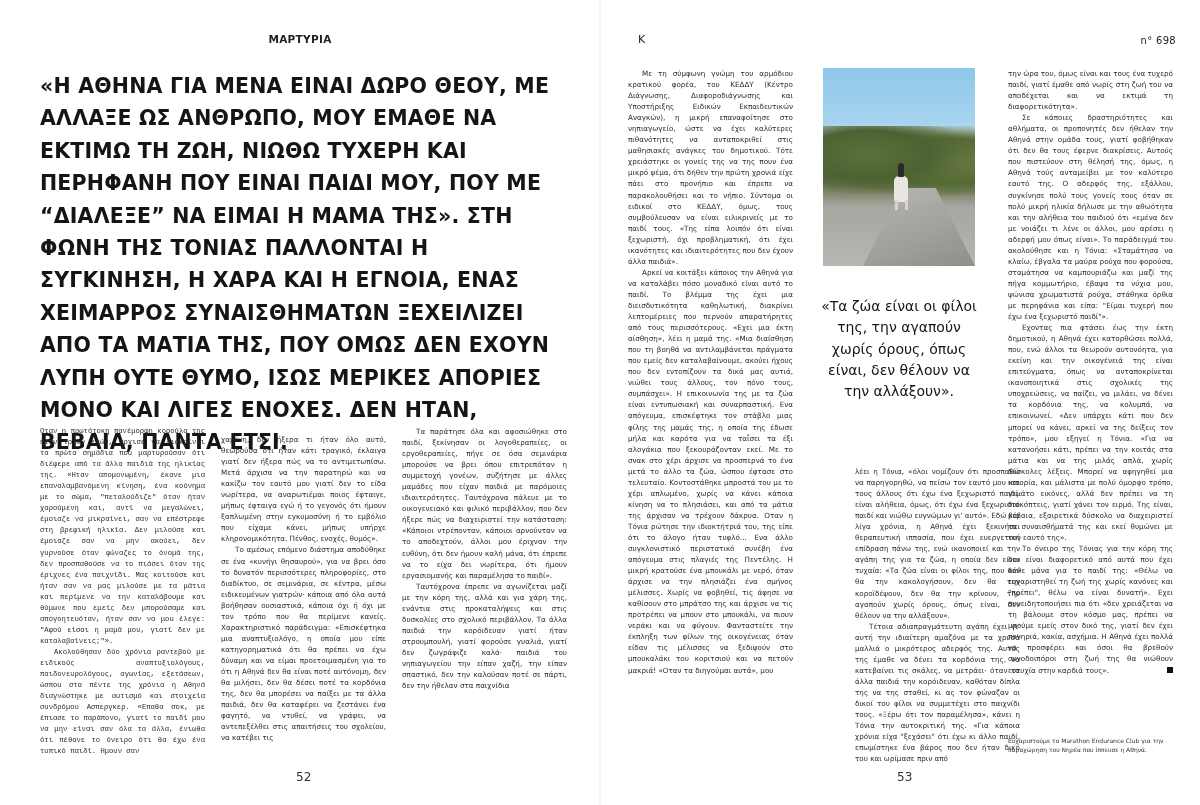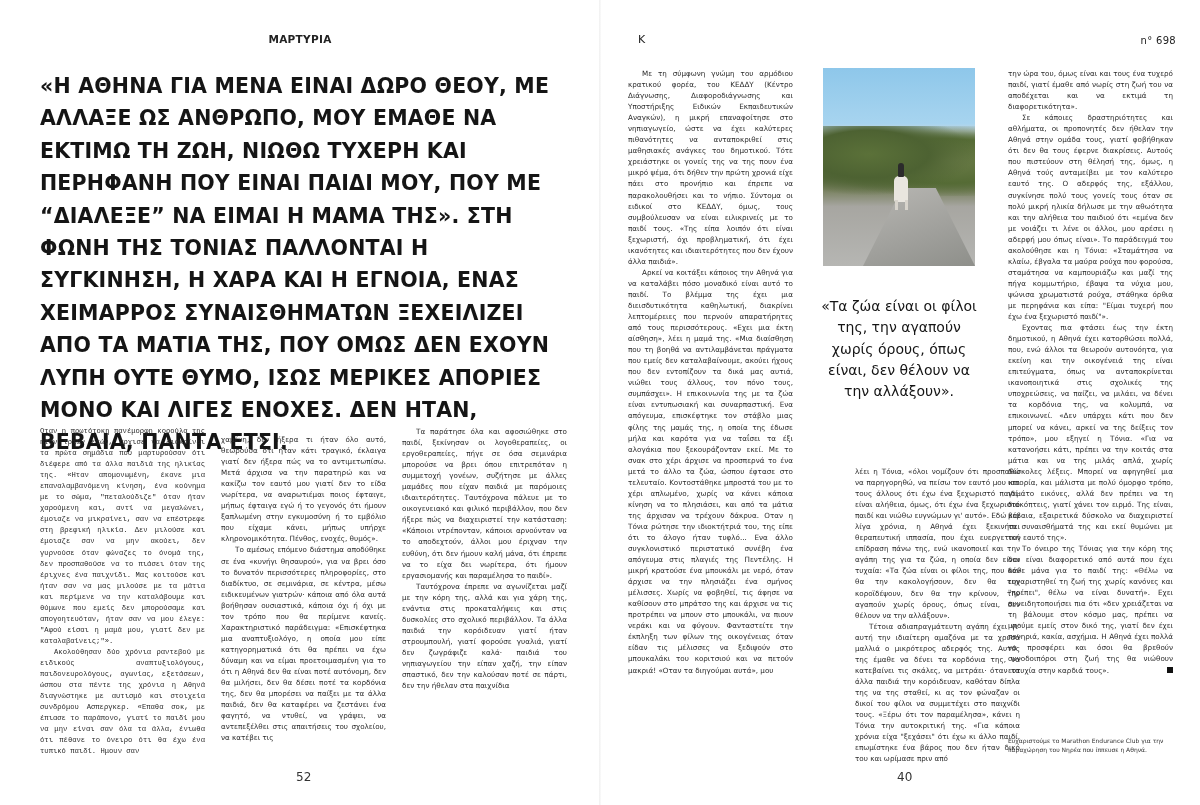--- a/index.html
+++ b/index.html
@@ -123,14 +123,14 @@
 
   <div class="col c6">
     <p>την ώρα του, όμως είναι και τους ένα τυχερό παιδί, γιατί έμαθε από νωρίς στη ζωή του να αποδέχεται και να εκτιμά τη διαφορετικότητα».</p>
     <p class="ind">Σε κάποιες δραστηριότητες και αθλήματα, οι προπονητές δεν ήθελαν την Αθηνά στην ομάδα τους, γιατί φοβήθηκαν ότι δεν θα τους έφερνε διακρίσεις. Αυτούς που πιστεύουν στη θέλησή της, όμως, η Αθηνά τούς ανταμείβει με τον καλύτερο εαυτό της. Ο αδερφός της, εξάλλου, συγκίνησε πολύ τους γονείς τους όταν σε πολύ μικρή ηλικία δήλωσε με την αθωότητα και την αλήθεια του παιδιού ότι «εμένα δεν με νοιάζει τι λένε οι άλλοι, μου αρέσει η αδερφή μου όπως είναι». Το παράδειγμά του ακολούθησε και η Τόνια: «Σταμάτησα να κλαίω, έβγαλα τα μαύρα ρούχα που φορούσα, σταμάτησα να καμπουριάζω και μαζί της πήγα κομμωτήριο, έβαψα τα νύχια μου, ψώνισα χρωματιστά ρούχα, στάθηκα όρθια με περηφάνια και είπα: "Είμαι τυχερή που έχω ένα ξεχωριστό παιδί"».</p>
     <p class="ind">Εχοντας πια φτάσει έως την έκτη δημοτικού, η Αθηνά έχει κατορθώσει πολλά, που, ενώ άλλοι τα θεωρούν αυτονόητα, για εκείνη και την οικογένειά της είναι επιτεύγματα, όπως να ανταποκρίνεται ικανοποιητικά στις σχολικές της υποχρεώσεις, να παίζει, να μιλάει, να δένει τα κορδόνια της, να κολυμπά, να επικοινωνεί. «Δεν υπάρχει κάτι που δεν μπορεί να κάνει, αρκεί να της δείξεις τον τρόπο», μου εξηγεί η Τόνια. «Για να κατανοήσει κάτι, πρέπει να την κοιτάς στα μάτια και να της μιλάς απλά, χωρίς δύσκολες λέξεις. Μπορεί να αφηγηθεί μια ιστορία, και μάλιστα με πολύ όμορφο τρόπο, γεμάτο εικόνες, αλλά δεν πρέπει να τη διακόπτεις, γιατί χάνει τον ειρμό. Της είναι, βέβαια, εξαιρετικά δύσκολο να διαχειριστεί τα συναισθήματά της και εκεί θυμώνει με τον εαυτό της».</p>
     <p class="ind"><span>Το όνειρο της Τόνιας για την κόρη της δεν είναι διαφορετικό από αυτά που έχει κάθε μάνα για το παιδί της: «Θέλω να ευχαριστηθεί τη ζωή της χωρίς κανόνες και "πρέπει", θέλω να είναι δυνατή». Εχει συνειδητοποιήσει πια ότι «δεν χρειάζεται να τη βάλουμε στον κόσμο μας, πρέπει να μπούμε εμείς στον δικό της, γιατί δεν έχει πονηριά, κακία, ασχήμια. Η Αθηνά έχει πολλά να προσφέρει και όσοι θα βρεθούν συνοδοιπόροι στη ζωή της θα νιώθουν ευτυχία στην καρδιά τους».</span> <span class="end-mark"></span></p>
   </div>
 
   <div class="credit">Ευχαριστούμε το Marathon Endurance Club για την παραχώρηση του Νηρέα που ίππευσε η Αθηνά.</div>
 
-  <div class="folio folio-right">40</div>
+  <div class="folio folio-right">53</div>
 </div>
 
 </body></html>

